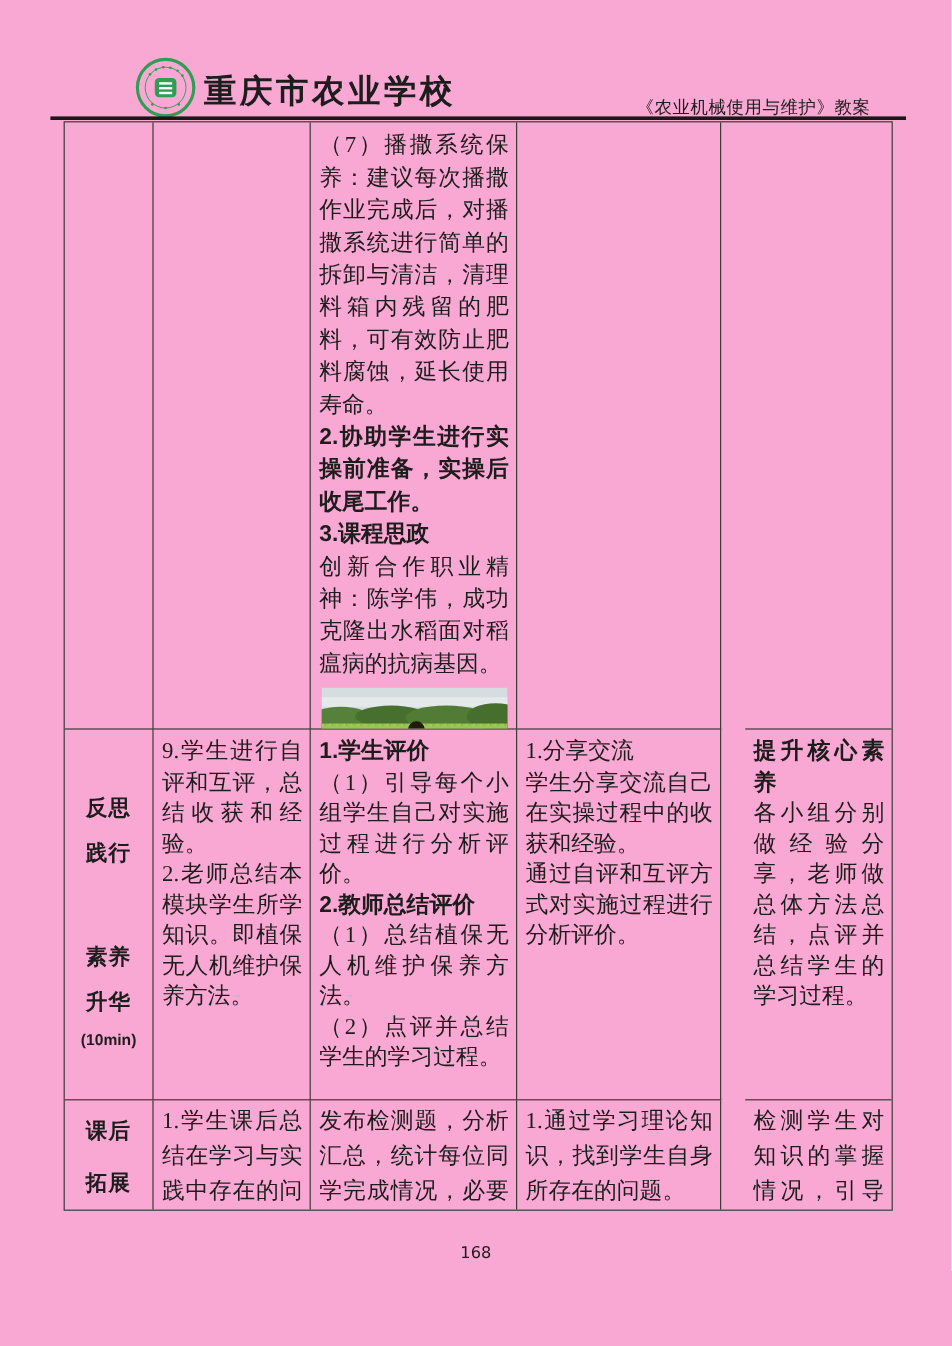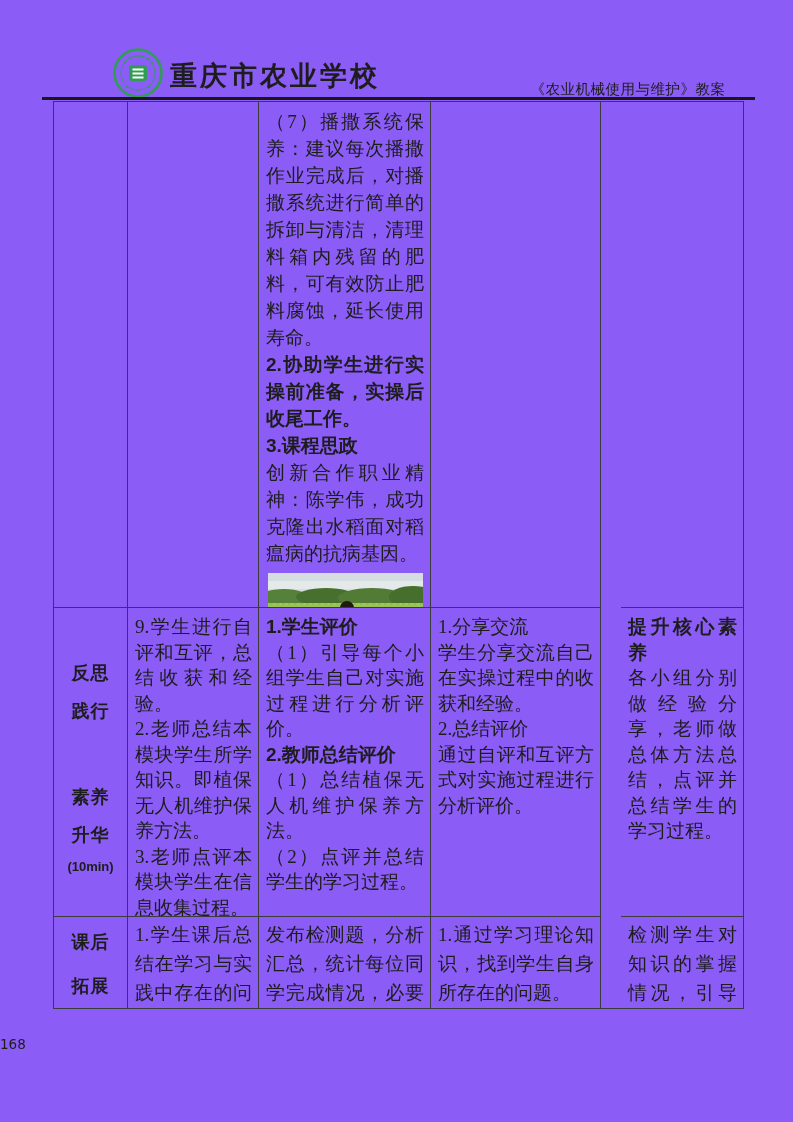--- a/index.html
+++ b/index.html
@@ -2,21 +2,21 @@
 <html><head>
 <meta charset="utf-8">
 <style>
   * { margin:0; padding:0; box-sizing:border-box; }
   html,body { background:#ffffff; }
   body {
     width:793px; height:1122px; position:relative; overflow:hidden;
     font-family:"Liberation Serif","DejaVu Serif",serif;
     color:#1d1d1d;
   }
-  .page { position:absolute; inset:0; background:#8b5cf6; }
+  .page { position:absolute; inset:0; background:#f9a8d4; }
 
   
   .logo { position:absolute; left:112px; top:47px; width:52px; height:52px; }
   .school-name {
     position:absolute; left:170px; top:58px;
     font-size:27px; font-weight:bold; letter-spacing:3px;
     font-family:"Liberation Serif","DejaVu Serif",serif;
   }
   .doc-title {
     position:absolute; left:514px; top:80px; width:228px;
@@ -77,21 +77,21 @@
 
   
   .photo {
     width:155px; height:93px; margin:6px 0 0 2px;
     display:block; line-height:0;
   }
 
   
   .page-number {
     position:absolute; left:0; right:0; top:1036px;
-    text-align:left; font-size:13.5px;
+    text-align:center; font-size:13.5px;
     font-family:"DejaVu Sans","Liberation Sans",sans-serif;
   }
 </style>
 </head>
 <body>
 
 <div class="page">
 
   <span class="logo">
     <svg viewBox="0 0 52 52" width="52" height="52">
@@ -164,33 +164,31 @@
       <div class="stage-line">反思</div>
       <div class="stage-line">践行</div>
       <div class="stage-gap"></div>
       <div class="stage-line">素养</div>
       <div class="stage-line">升华</div>
       <div class="stage-duration">(10min)</div>
     </div>
     <div class="cell r2">
       <div class="p">9.学生进行自评和互评，总结收获和经验。</div>
       <div class="p">2.老师总结本模块学生所学知识。即植保无人机维护保养方法。</div>
-      <div class="p">3.老师点评本模块学生在信息收集过程。</div>
     </div>
     <div class="cell r2">
       <div class="h">1.学生评价</div>
       <div class="p">（1）引导每个小组学生自己对实施过程进行分析评价。</div>
       <div class="h">2.教师总结评价</div>
       <div class="p">（1）总结植保无人机维护保养方法。</div>
       <div class="p">（2）点评并总结学生的学习过程。</div>
     </div>
     <div class="cell r2">
       <div class="t">1.分享交流</div>
       <div class="p">学生分享交流自己在实操过程中的收获和经验。</div>
-      <div class="t">2.总结评价</div>
       <div class="p">通过自评和互评方式对实施过程进行分析评价。</div>
     </div>
     <div class="cell r2 last-col">
       <div class="h">提升核心素养</div>
       <div class="p">各小组分别做经验分享，老师做总体方法总结，点评并总结学生的学习过程。</div>
     </div>
 
     <div class="cell r3 stage-cell stage-r3 last-row">
       <div class="stage-line">课后</div>
       <div class="stage-line">拓展</div>

